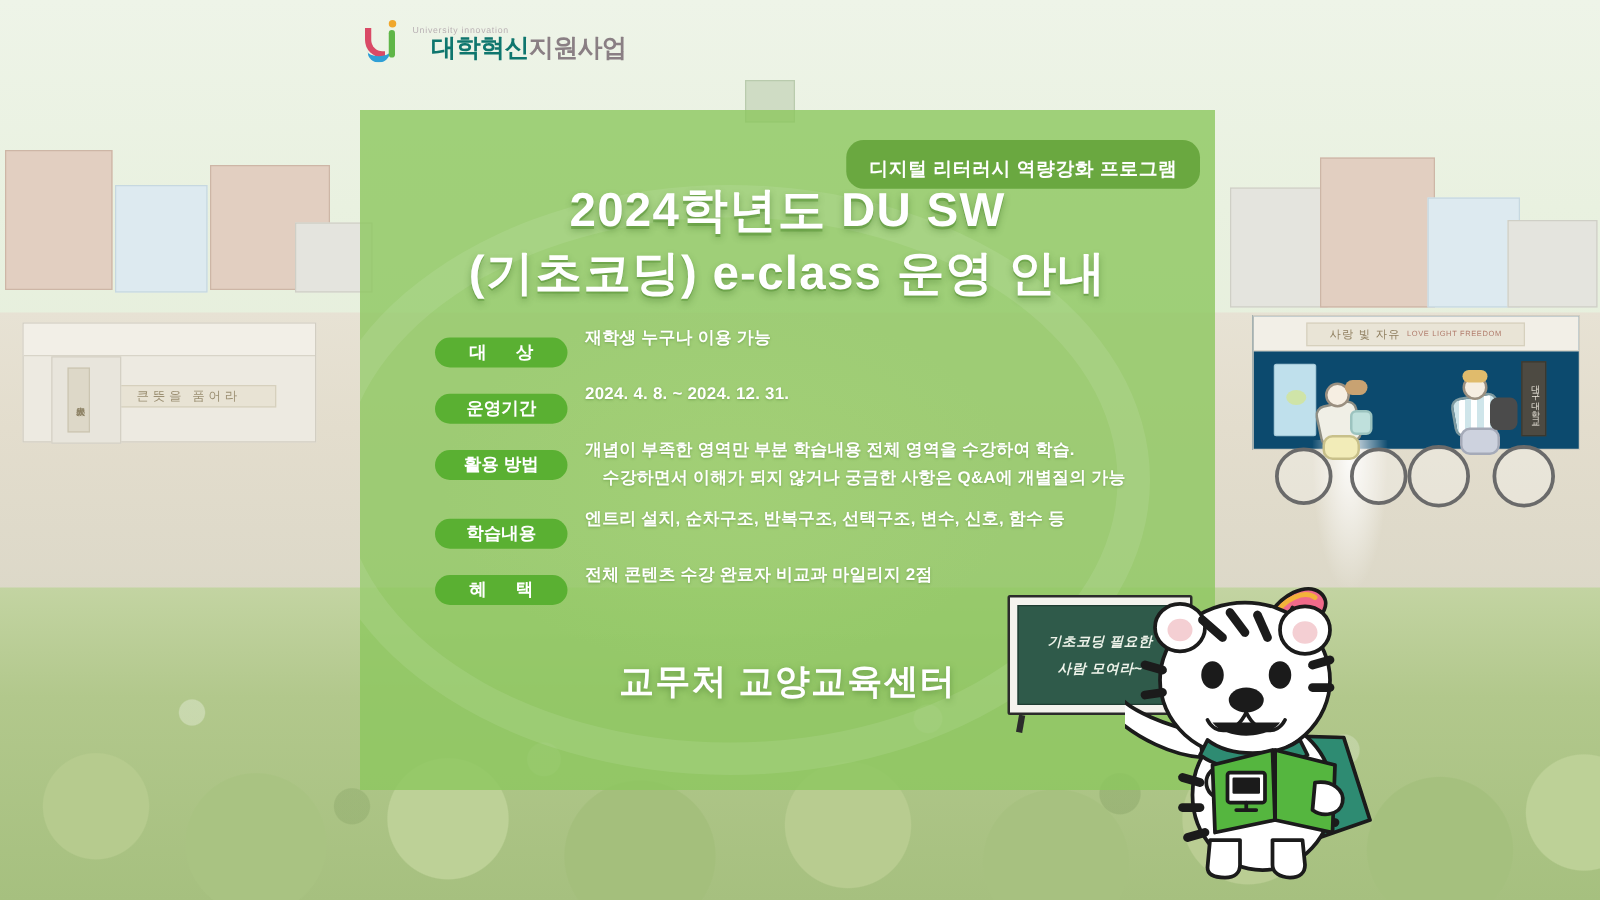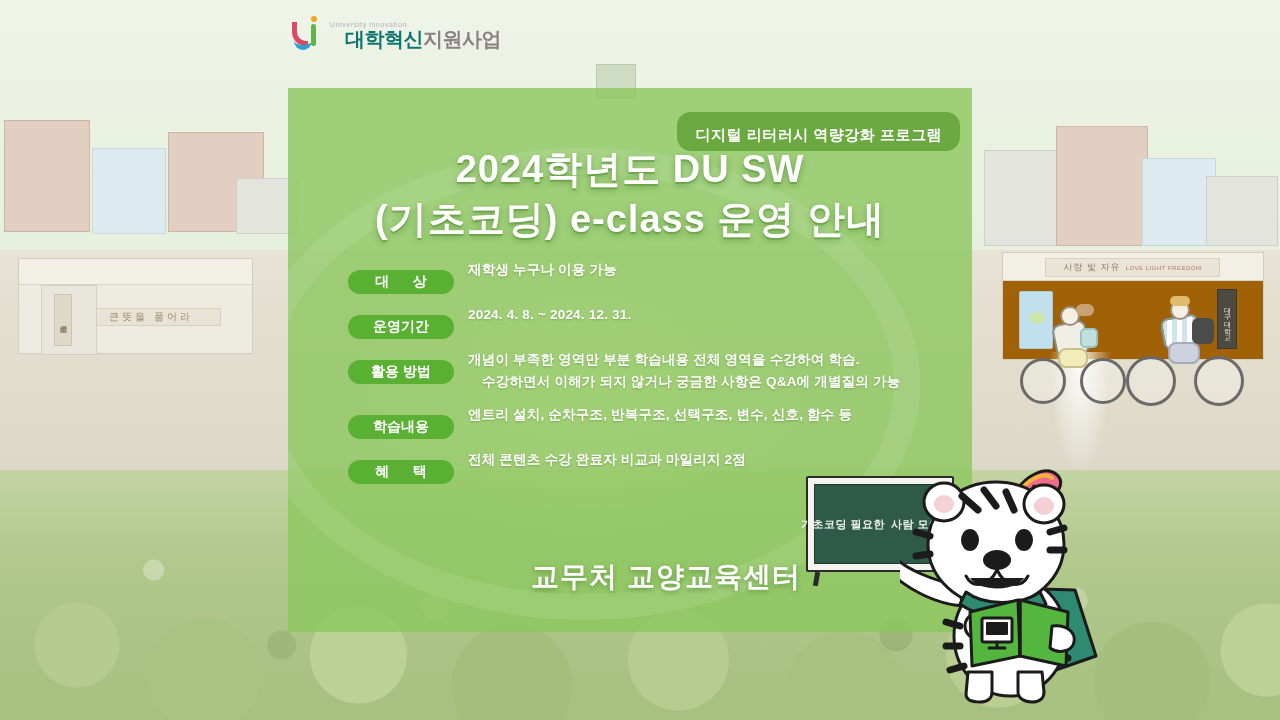--- a/index.html
+++ b/index.html
@@ -81,21 +81,21 @@
   .gate-left .vplaque{
     position:absolute; left:12px; top:8px; width:18px; height:52px;
     background:#ddd8c8; border:1px solid #cbc5b1;
     font-size:7px; color:#8e8366; writing-mode:vertical-rl;
     display:flex; align-items:center; justify-content:center;
   }
 
   
   .gate-right {
     position:absolute; right:16px; top:252px; width:262px; height:108px;
-    background:#a16207; border:1px solid #d2cec2;
+    background:#0c4a6e; border:1px solid #d2cec2;
   }
   .gate-right .lintel{
     position:absolute; left:0; top:0; width:100%; height:28px;
     background:#f2efe7; border-bottom:1px solid #d8d4c8;
   }
   .gate-right .plaque{
     position:absolute; left:42px; top:5px; width:175px; height:19px;
     background:#e9e4d6; border:1px solid #d6d0bd;
     display:flex; align-items:center; justify-content:center; gap:5px;
   }
@@ -214,27 +214,26 @@
     line-height:22px;
     letter-spacing:.2px;
     text-shadow:0 1px 2px rgba(70,125,40,.45);
     padding-top:1px;
   }
   .row-value .vline{ display:block; }
   .row-value .vline.indent{ padding-left:14px; }
 
   
   .footer-org{
-    position:absolute; left:0; bottom:36px; width:100%;
+    position:absolute; left:0; bottom:68px; width:100%;
     text-align:center;
     color:#ffffff;
     font-size:28px; font-weight:bold;
     letter-spacing:1px;
     text-shadow:0 2px 5px rgba(60,110,35,.5);
-    margin-left:36px;
   }
 
   
   #logo{
     position:absolute; left:292px; top:16px;
     display:flex; align-items:flex-end; gap:7px;
     z-index:5;
   }
   .logo-mark{ position:relative; width:30px; height:34px; }
   .logo-mark .u-left{
@@ -274,23 +273,24 @@
     position:absolute; left:806px; top:476px; width:148px; height:96px;
     z-index:6;
   }
   .bb-frame{
     position:absolute; inset:0;
     background:#f4f3ee; border:2px solid #2b2b2b; border-radius:2px;
   }
   .bb-surface{
     position:absolute; left:6px; top:6px; right:6px; bottom:6px;
     background:#2f5a4a; border:1px solid #1f3d33;
-    display:flex; align-items:center; justify-content:center;
+    display:flex; flex-direction:column; align-items:center; justify-content:center;
     gap:6px;
     padding:4px;
+    font-style:italic;
   }
   .bb-line{
     color:#eef3ea; font-size:11px; font-weight:bold; letter-spacing:.5px;
     white-space:nowrap;
   }
   .bb-legs{
     position:absolute; left:-6px; bottom:-14px; width:160px; height:14px;
   }
   .bb-legs span{
     position:absolute; bottom:0; width:5px; height:14px; background:#2b2b2b;

